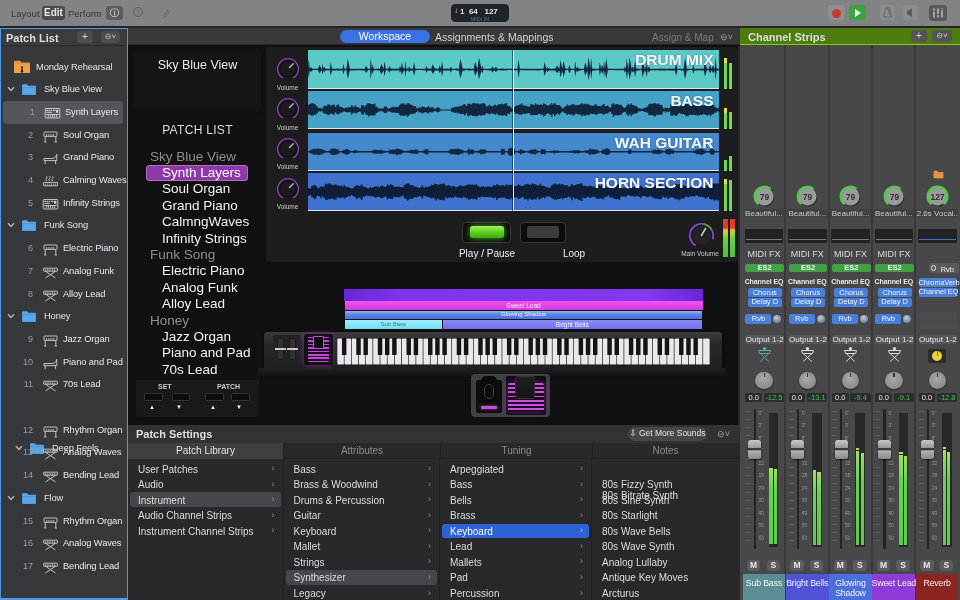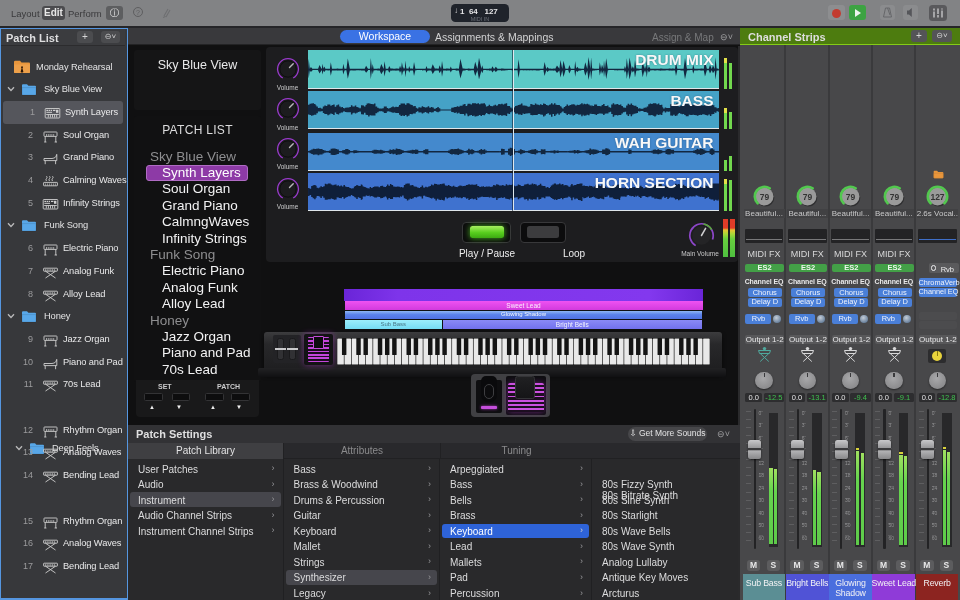--- a/index.html
+++ b/index.html
@@ -353,20 +353,30 @@
             <g stroke="#cfcfcf" stroke-width="0.6">
               <line x1="3.4" y1="3" x2="3.4" y2="5"></line>
               <line x1="5.2" y1="3" x2="5.2" y2="5"></line>
               <line x1="7" y1="3" x2="7" y2="5"></line>
               <line x1="8.8" y1="3" x2="8.8" y2="5"></line>
               <line x1="10.6" y1="3" x2="10.6" y2="5"></line>
               <line x1="12.4" y1="3" x2="12.4" y2="5"></line>
             </g>
           </svg></span>
 <span class="abs" style="left:62px;top:6px;font-size:9.3px;letter-spacing:-0.1px;color:#e9e9ea;">Bending Lead</span>
+      </div>
+      <div class="abs" style="left:0;top:457.8px;width:124px;height:22.7px;">
+<svg class="abs" style="left:6px;top:8px" width="8" height="6" viewBox="0 0 8 6">
+          <path d="M1,1.2 L4,4.5 L7,1.2" stroke="#b9b9ba" stroke-width="1.3" fill="none"></path>
+        </svg>
+<span class="abs" style="left:20px;top:4px;"><svg width="16" height="13" viewBox="0 0 16 13">
+<path d="M1,2.2 Q1,1.2 2,1.2 L6,1.2 L7.4,2.8 L14,2.8 Q15,2.8 15,3.8 L15,11 Q15,12 14,12 L2,12 Q1,12 1,11 Z" fill="#58a7e8"></path>
+<path d="M1,4.6 L15,4.6 L15,11 Q15,12 14,12 L2,12 Q1,12 1,11 Z" fill="#58a7e8" stroke="rgba(0,0,0,0.18)" stroke-width="0.6"></path>
+</svg></span>
+<span class="abs" style="left:43px;top:6px;font-size:9.3px;letter-spacing:-0.1px;color:#e3e3e4;">Flow</span>
       </div>
       <div class="abs" style="left:0;top:480.5px;width:124px;height:22.7px;">
 <span class="abs" style="left:10px;top:6px;width:22px;text-align:right;font-size:9px;color:#9b9b9d;">15</span>
 <span class="abs" style="left:41px;top:5px;"><svg width="17" height="13" viewBox="0 0 17 13">
             <g fill="none" stroke="#cfcfcf" stroke-width="0.9">
               <rect x="2" y="2" width="13" height="4.4" rx="0.6"></rect>
               <line x1="3.2" y1="6.4" x2="3.2" y2="12"></line>
               <line x1="13.8" y1="6.4" x2="13.8" y2="12"></line>
               <line x1="2.2" y1="12" x2="4.4" y2="12"></line>
               <line x1="12.6" y1="12" x2="15" y2="12"></line>
@@ -666,20 +676,21 @@
 <div class="abs" style="left:128px;top:425px;width:612px;height:175px;background:#29292b;border-right:2px solid #2a2a2c;">
   <div class="abs" style="left:0;top:0;width:612px;height:17.5px;background:#323235;">
     <span class="abs" style="left:8px;top:3px;font-size:11px;font-weight:bold;color:#dfdfe0;">Patch Settings</span>
     <span class="abs" style="left:500px;top:2px;width:79px;height:13.5px;background:#47474a;border-radius:7px;color:#e4e4e5;font-size:8.5px;text-align:center;line-height:13.5px;">⇩ Get More Sounds</span>
     <span class="abs" style="left:585px;top:2.5px;width:21px;height:12px;color:#9e9ea0;font-size:9px;text-align:center;line-height:12px;">⊖˅</span>
   </div>
   <div class="abs" style="left:0;top:17.5px;width:612px;height:16px;background:#29292c;border-bottom:1px solid #212123;">
     <span class="abs" style="left:155px;top:0;width:157px;height:16px;color:#8a8a8c;font-size:10px;text-align:center;line-height:15px;border-left:1px solid #212123;">Attributes</span>
     <span class="abs" style="left:0;top:0;width:155px;height:16px;background:#3f3f42;color:#e2e2e3;font-size:10px;text-align:center;line-height:15px;">Patch Library</span>
     <span class="abs" style="left:312px;top:0;width:152px;height:16px;color:#8a8a8c;font-size:10px;text-align:center;line-height:15px;border-left:1px solid #212123;">Tuning</span>
+    <span class="abs" style="left:464px;top:0;width:146px;height:16px;color:#8a8a8c;font-size:10px;text-align:center;line-height:15px;border-left:1px solid #212123;">Notes</span>
   </div>
 </div>
 <span class="abs" style="left:138px;top:463.5px;font-size:10px;color:#dcdcdd;">User Patches</span>
     <span class="abs" style="left:271.5px;top:463.1px;font-size:9px;color:#97979a;">›</span>
     <span class="abs" style="left:138px;top:479.1px;font-size:10px;color:#dcdcdd;">Audio</span>
     <span class="abs" style="left:271.5px;top:478.7px;font-size:9px;color:#97979a;">›</span>
     <span class="abs" style="left:130px;top:492.4px;width:150.5px;height:14.5px;background:#46464c;border-radius:3px;"></span>
     <span class="abs" style="left:138px;top:494.6px;font-size:10px;color:#dcdcdd;">Instrument</span>
     <span class="abs" style="left:271.5px;top:494.2px;font-size:9px;color:#97979a;">›</span>
     <span class="abs" style="left:138px;top:510.2px;font-size:10px;color:#dcdcdd;">Audio Channel Strips</span>

